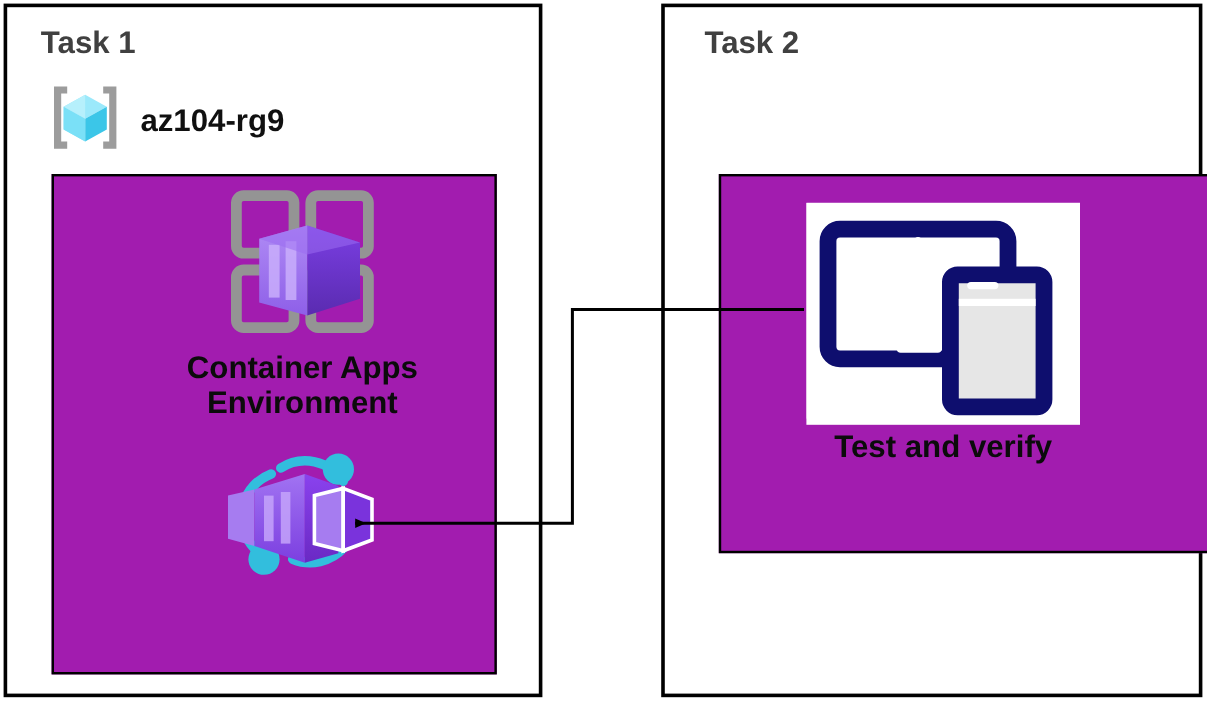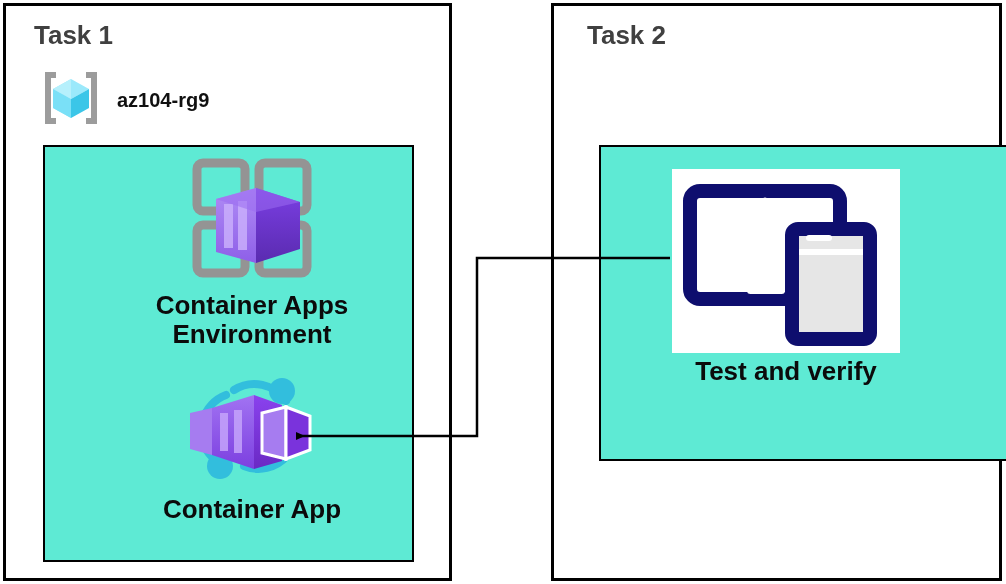--- a/index.html
+++ b/index.html
@@ -36,38 +36,38 @@
     font-weight: bold;
     color: #404040;
     letter-spacing: 0px;
     white-space: nowrap;
   }
   #panel-task2 .panel-title { left: 33px; text-align: center; }
 
   
   .inner-box {
     position: absolute;
-    background: #5eead4;
+    background: #a21caf;
     border: 2px solid #000000;
     box-sizing: border-box;
   }
   #inner-task1 { left: 37px;  top: 139px; width: 371px; height: 417px; }
   #inner-task2 { left: 45px;  top: 139px; width: 416px; height: 316px; }
 
   
   #rg-header {
     position: absolute;
     left: 33px;
     top: 60px;
     display: flex;
     align-items: center;
     gap: 14px;
   }
   #rg-label {
-    font-size: 20px;
+    font-size: 26px;
     font-weight: bold;
     color: #101010;
     white-space: nowrap;
   }
 
   
   .node {
     position: absolute;
     display: flex;
     flex-direction: column;
@@ -187,21 +187,20 @@
             <path d="M30 39 L72 26 L72 100 L30 86 Z" fill="url(#caMid)"></path>
             <path d="M72 26 L100 36 L100 92 L72 100 Z" fill="url(#caRight)"></path>
             <rect x="38" y="44" width="8" height="38" fill="#C4A3FA" opacity="0.85"></rect>
             <rect x="52" y="41" width="8" height="43" fill="#C4A3FA" opacity="0.85"></rect>
 
             <path d="M80 44 L108 36 L126 46 L126 82 L108 92 L80 84 Z" fill="none"></path>
             <path d="M80 44 L104 38 L104 90 L80 84 Z" fill="#A67CF0" stroke="#ffffff" stroke-width="3"></path>
             <path d="M104 38 L128 47 L128 81 L104 90 Z" fill="#7A33DC" stroke="#ffffff" stroke-width="3"></path>
           </svg>
         </span>
-        <div class="node-label">Container App</div>
       </div>
 
     </div>
   </div>
 
   <div class="panel" id="panel-task2">
 
     <div class="panel-title">Task 2</div>
 
     <div class="inner-box" id="inner-task2">

